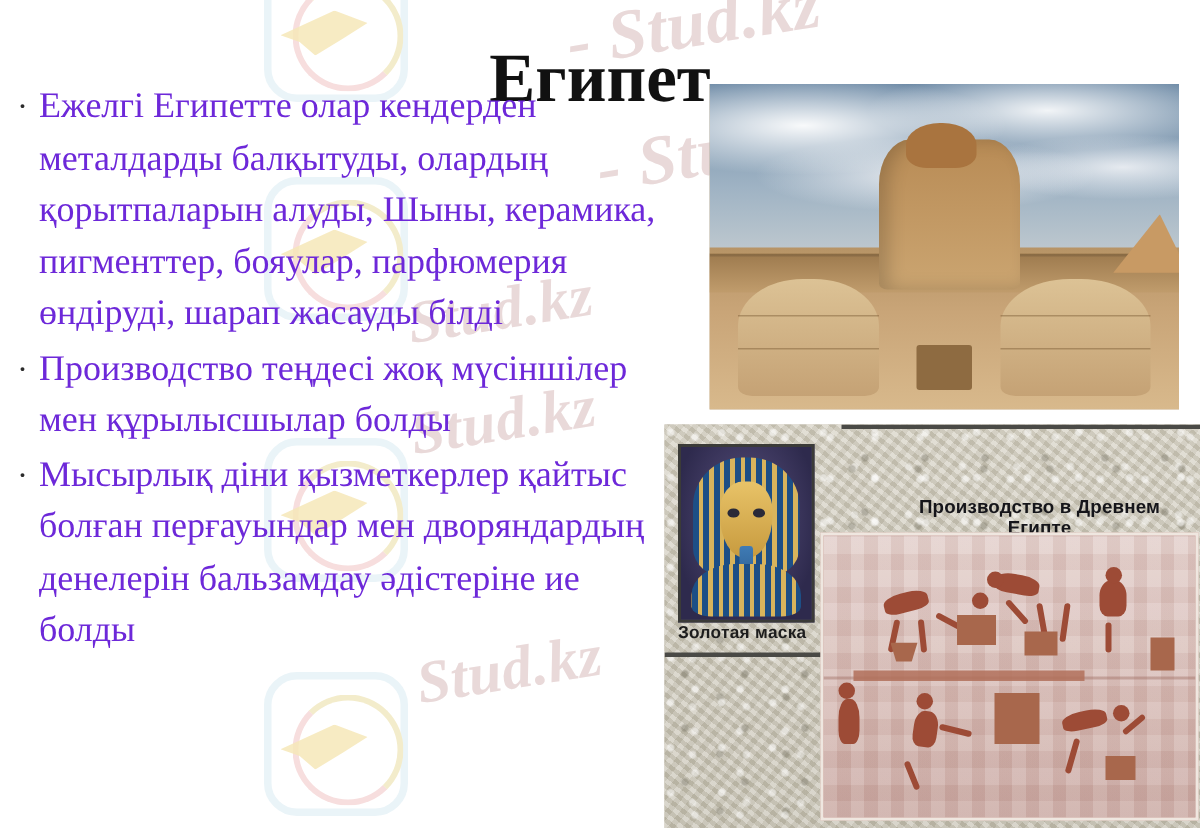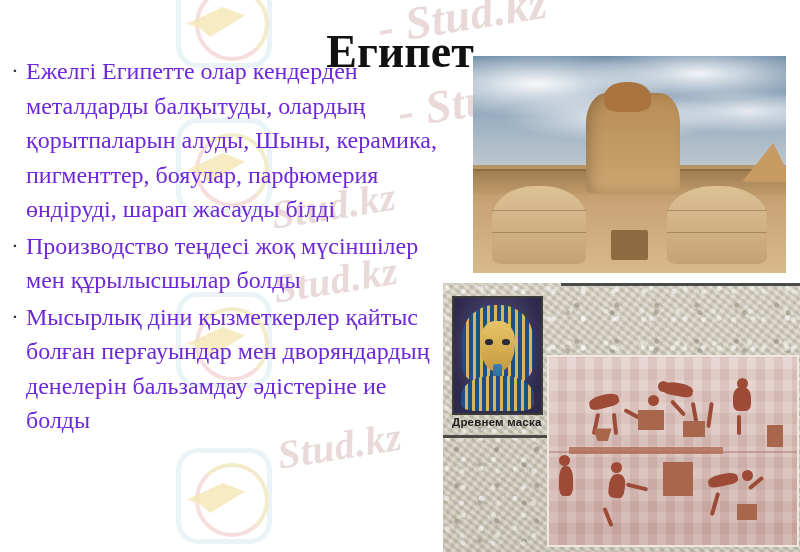--- a/index.html
+++ b/index.html
@@ -305,22 +305,23 @@
     <div class="mask-card">
       <div class="bg"></div>
       <div class="nemes"></div>
       <div class="face"></div>
       <div class="eye l"></div>
       <div class="eye r"></div>
       <div class="beard"></div>
       <div class="collar"></div>
     </div>
 
-    <div class="mask-caption">Древнем маска</div>
-
+    <div class="mask-caption">Золотая маска</div>
+
+    <div class="comp-heading">Производство в Древнем Египте</div>
 
     <div class="fresco">
       <div class="plaster"></div>
       <div class="band" style="top:50%"></div>
 
       <div class="fig torso" style="left:16%;top:20%;width:30px;height:13px;transform:rotate(-14deg);"></div>
       <div class="fig head" style="left:40%;top:20%;"></div>
       <div class="fig leg" style="left:18%;top:30%;height:22px;transform:rotate(12deg);"></div>
       <div class="fig leg" style="left:26%;top:30%;height:22px;transform:rotate(-6deg);"></div>
       <div class="fig arm" style="left:30%;top:30%;width:22px;transform:rotate(28deg);"></div>

